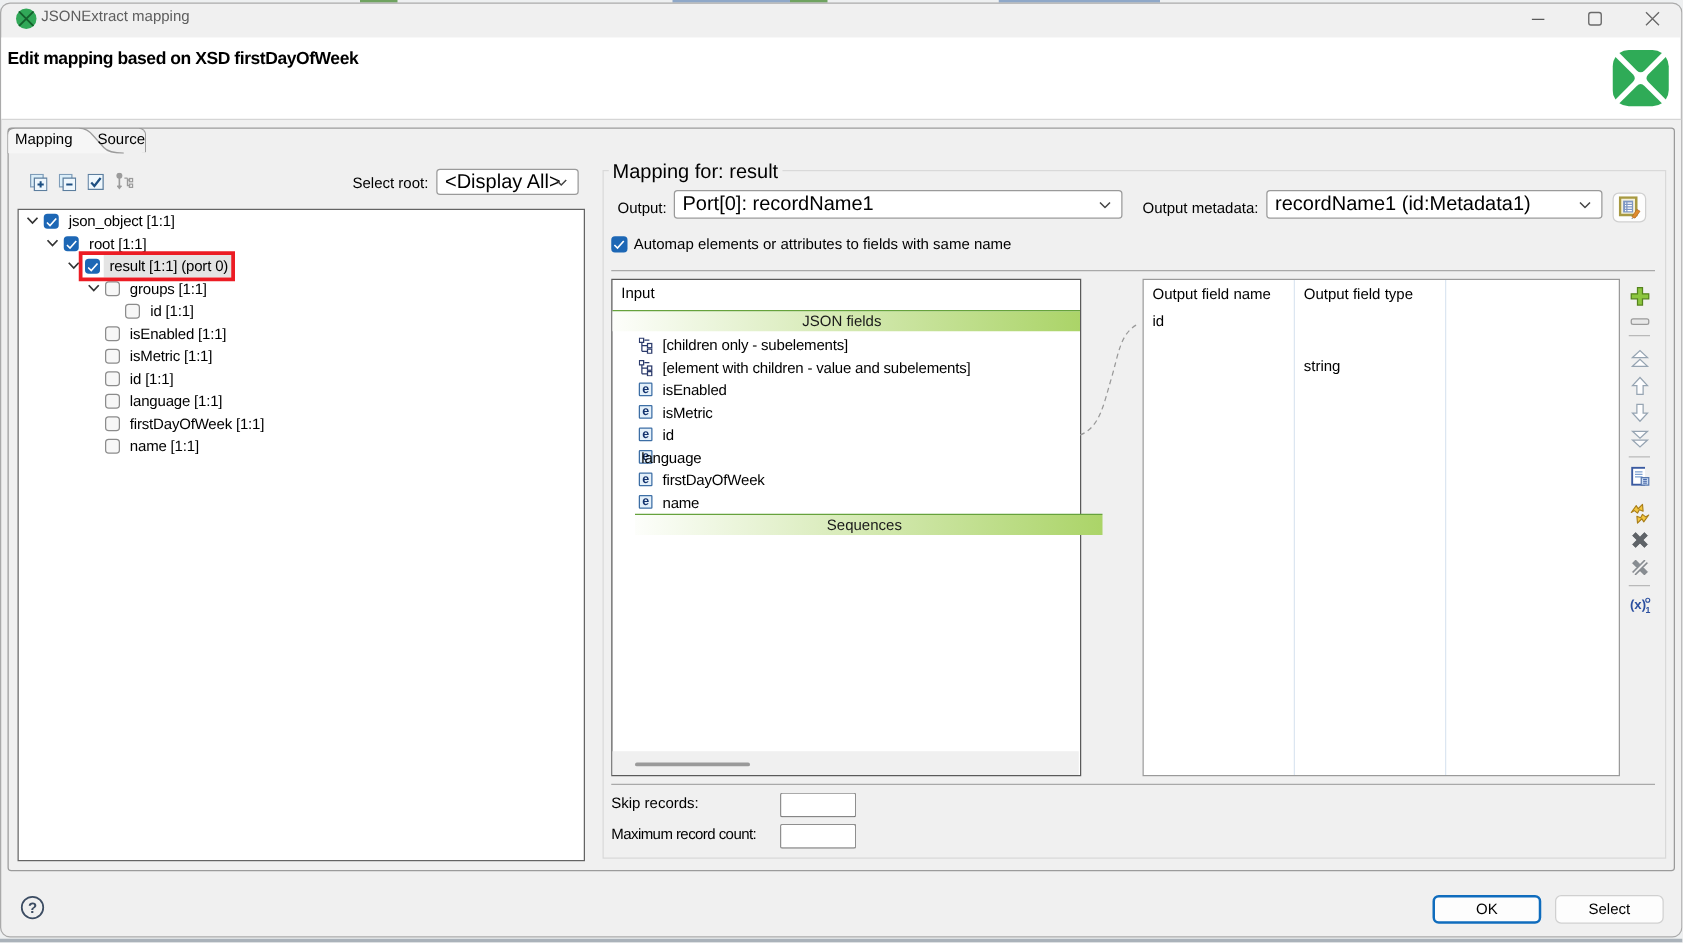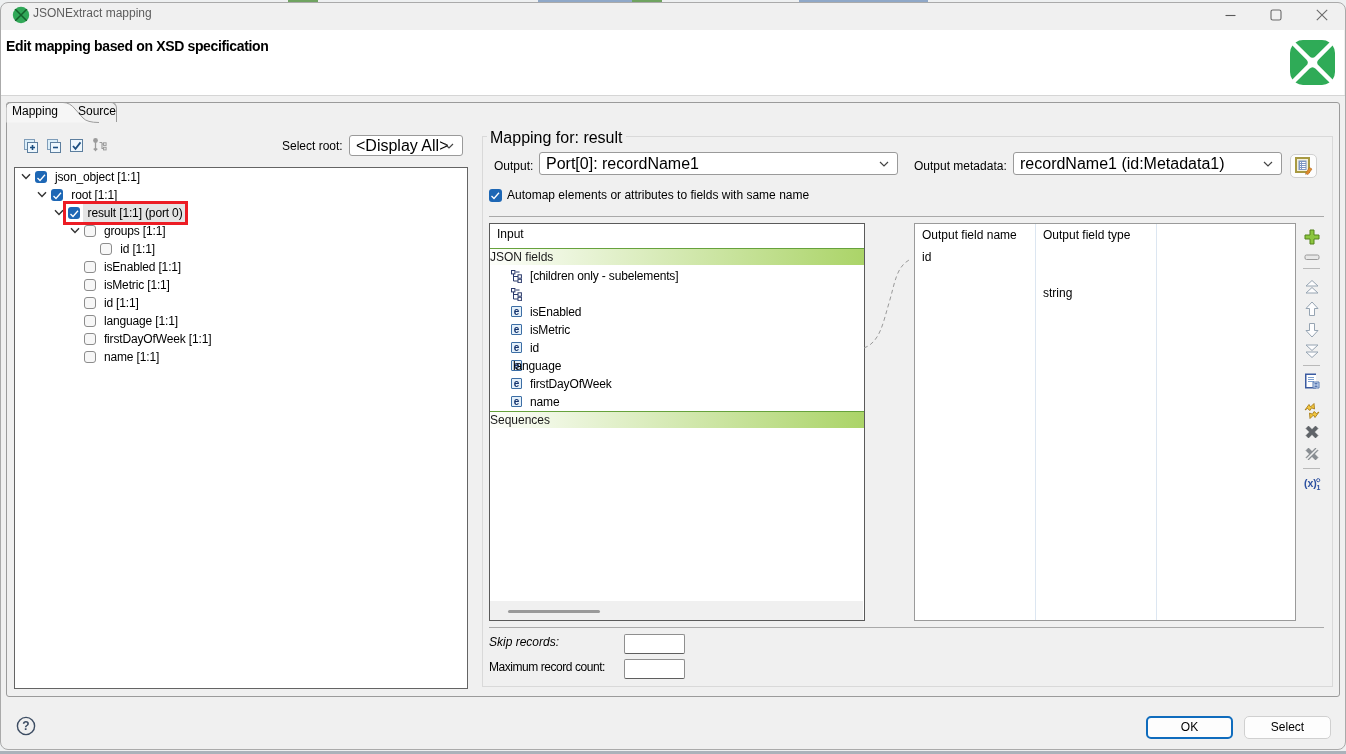--- a/index.html
+++ b/index.html
@@ -18,21 +18,21 @@
 
 #tabzone { left:6px; top:102px; width:1334px; height:595px; border:1px solid #9b9b9b; border-radius:3px; background:#f0f0f0; }
 
 #treepanel { left:14px; top:167px; width:454px; height:522px; background:#fff; border:1px solid #646464; }
 
 #groupbox { left:482px; top:136px; width:851px; height:551px; border:1px solid #d9d9d9; }
 #grouplabel { left:487px; top:129px; font-size:16px; background:#f0f0f0; padding:0 3px; }
 
 #inputpanel { left:489px; top:223px; width:376px; height:398px; background:#fff; border:1px solid #5a5a5a; }
 .greenbar { position:absolute; left:0; width:374px; height:17px; border-top:1px solid #66a23c;
-  background:linear-gradient(to right,#fdfefb,#abd468); font-size:12px; text-align:left;
+  background:linear-gradient(to right,#fdfefb,#abd468); font-size:12px; text-align:center;
   padding-right:7px; line-height:16px; color:#1a1a1a; }
 
 #outtable { left:914px; top:223px; width:382px; height:398px; background:#fff; border:1px solid #9a9a9a; }
 .colsep { position:absolute; top:0; width:1px; height:396px; background:#dce6f1; }
 
 .tbico { position:absolute; left:1303px; width:18px; height:18px; }
 .tbsep { position:absolute; left:1303px; width:17px; height:1px; background:#b9b9b9; }
 
 .combo { position:absolute; background:#fff; border:1px solid #9a9a9a; border-radius:3px; font-size:16px; }
 .combo .cv { position:absolute; left:6px; top:50%; transform:translateY(-50%); white-space:nowrap; }
@@ -79,21 +79,21 @@
   <path d="M4.5 9.5 H14.5" stroke="#5a5a5a" stroke-width="1.1" fill="none"></path>
 </svg>
 <svg class="abs" style="left:1267px;top:6px;" width="18" height="18" viewBox="0 0 18 18">
   <rect x="4" y="4" width="10" height="10" rx="1.8" stroke="#6a6a6a" stroke-width="1.1" fill="none"></rect>
 </svg>
 <svg class="abs" style="left:1313px;top:6px;" width="18" height="18" viewBox="0 0 18 18">
   <path d="M3.8 3.8 L14.2 14.2 M14.2 3.8 L3.8 14.2" stroke="#6a6a6a" stroke-width="1.1" fill="none"></path>
 </svg>
 
 <div class="abs" id="header"></div>
-<div class="abs" id="headline">Edit mapping based on XSD specification</div>
+<div class="abs" id="headline">Edit mapping based on XSD firstDayOfWeek</div>
 
 <svg class="abs" style="left:1290px;top:38px;" width="46" height="48" viewBox="0 0 46 48">
   <defs>
       <path id="petal" d="M 5.5 4.4 A 13 13 0 0 1 13 2 L 32 2 A 13 13 0 0 1 39.5 4.4 L 25.6 18.3 Q 22.5 21.4 19.4 18.3 Z" fill="#2fab57"></path>
     </defs>
   <use href="#petal"></use>
   <use href="#petal" transform="rotate(90 22.5 24.5)"></use>
   <use href="#petal" transform="rotate(180 22.5 24.5)"></use>
   <use href="#petal" transform="rotate(270 22.5 24.5)"></use>
 </svg>
@@ -246,40 +246,41 @@
     <path d="M0.5 4 L3 6.5 L8 0.8" stroke="#fff" stroke-width="1.3" fill="none"></path>
   </svg>
 <div class="abs t12" style="left:507px;top:188px;">Automap elements or attributes to fields with same name</div>
 
 <div class="abs" style="left:489px;top:216px;width:835px;height:1px;background:#a9a9a9;"></div>
 <div class="abs" style="left:489px;top:627px;width:835px;height:1px;background:#a9a9a9;"></div>
 
 <div class="abs" id="inputpanel"></div>
 <div class="abs t12" style="left:497px;top:227px;">Input</div>
 <div class="greenbar" style="left:490px;top:248px;">JSON fields</div>
-<div class="greenbar" style="left:490px;top:411px;">Sequences</div>
+<div class="greenbar" style="left:508px;top:411px;">Sequences</div>
 <div id="inputrows">
     <div class="trow" style="left:511px;top:267px;width:350px;">
       <svg style="position:absolute;left:0;top:3px;" width="13" height="13" viewBox="0 0 13 13">
         <path d="M2.5 3 V11 M2.5 6.5 H7 M2.5 11 H7" stroke="#2b3a6b" stroke-width="1" fill="none"></path>
         <rect x="0.5" y="0.5" width="3.4" height="3.4" fill="#fff" stroke="#2b3a6b"></rect>
         <path d="M4.5 2 h4" stroke="#2b3a6b" stroke-width="1"></path>
         <rect x="7" y="4.8" width="3.4" height="3.4" fill="#fff" stroke="#2b3a6b"></rect>
         <rect x="7" y="9.3" width="3.4" height="3.4" fill="#fff" stroke="#2b3a6b"></rect>
       </svg>
       <span style="position:absolute;left:19px;">[children only - subelements]</span>
     </div>
     <div class="trow" style="left:511px;top:285px;width:350px;">
       <svg style="position:absolute;left:0;top:3px;" width="13" height="13" viewBox="0 0 13 13">
         <path d="M2.5 3 V11 M2.5 6.5 H7 M2.5 11 H7" stroke="#2b3a6b" stroke-width="1" fill="none"></path>
         <rect x="0.5" y="0.5" width="3.4" height="3.4" fill="#fff" stroke="#2b3a6b"></rect>
         <path d="M4.5 2 h4" stroke="#2b3a6b" stroke-width="1"></path>
         <rect x="7" y="4.8" width="3.4" height="3.4" fill="#fff" stroke="#2b3a6b"></rect>
         <rect x="7" y="9.3" width="3.4" height="3.4" fill="#fff" stroke="#2b3a6b"></rect>
       </svg>
+      <span style="position:absolute;left:19px;">[element with children - value and subelements]</span>
     </div>
     <div class="trow" style="left:511px;top:303px;width:350px;">
       <div class="eicon">e</div>
       <span style="position:absolute;left:19px;">isEnabled</span>
     </div>
     <div class="trow" style="left:511px;top:321px;width:350px;">
       <div class="eicon">e</div>
       <span style="position:absolute;left:19px;">isMetric</span>
     </div>
     <div class="trow" style="left:511px;top:339px;width:350px;">
@@ -356,21 +357,21 @@
       <path d="M1.5 16.5 L16.5 1.5" stroke="#f0f0f0" stroke-width="1.6"></path>
     </svg>
     <div class="tbsep" style="top:468px;"></div>
     <svg class="tbico" style="top:474px;" viewBox="0 0 18 18">
       <text x="1" y="13" font-family="Liberation Sans" font-size="10.5" font-weight="bold" fill="#2b4fa0">(x)</text>
       <text x="13.4" y="16.4" font-family="Liberation Sans" font-size="7" font-weight="bold" fill="#2b4fa0">1</text>
       <circle cx="15.2" cy="6.2" r="1.6" fill="none" stroke="#2b4fa0" stroke-width="0.9"></circle>
     </svg>
   </div>
 
-<div class="abs t12" style="left:489px;top:635px;font-style:italic;">Skip records:</div>
+<div class="abs t12" style="left:489px;top:635px;">Skip records:</div>
 <div class="inp" style="left:624px;top:634px;"></div>
 <div class="abs t12" style="left:489px;top:660px;letter-spacing:-0.45px;">Maximum record count:</div>
 <div class="inp" style="left:624px;top:659px;"></div>
 
 <svg class="abs" style="left:16px;top:716px;" width="20" height="20" viewBox="0 0 20 20">
   <circle cx="10" cy="10" r="8.6" fill="none" stroke="#3d4d63" stroke-width="1.4"></circle>
   <text x="10" y="14.3" text-anchor="middle" font-size="12" font-weight="bold" fill="#3d4d63" font-family="Liberation Sans">?</text>
 </svg>
 <div class="btn" style="left:1146px;top:716px;border:2px solid #0f6cbd;line-height:19px;">OK</div>
 <div class="btn" style="left:1244px;top:716px;">Select</div>

